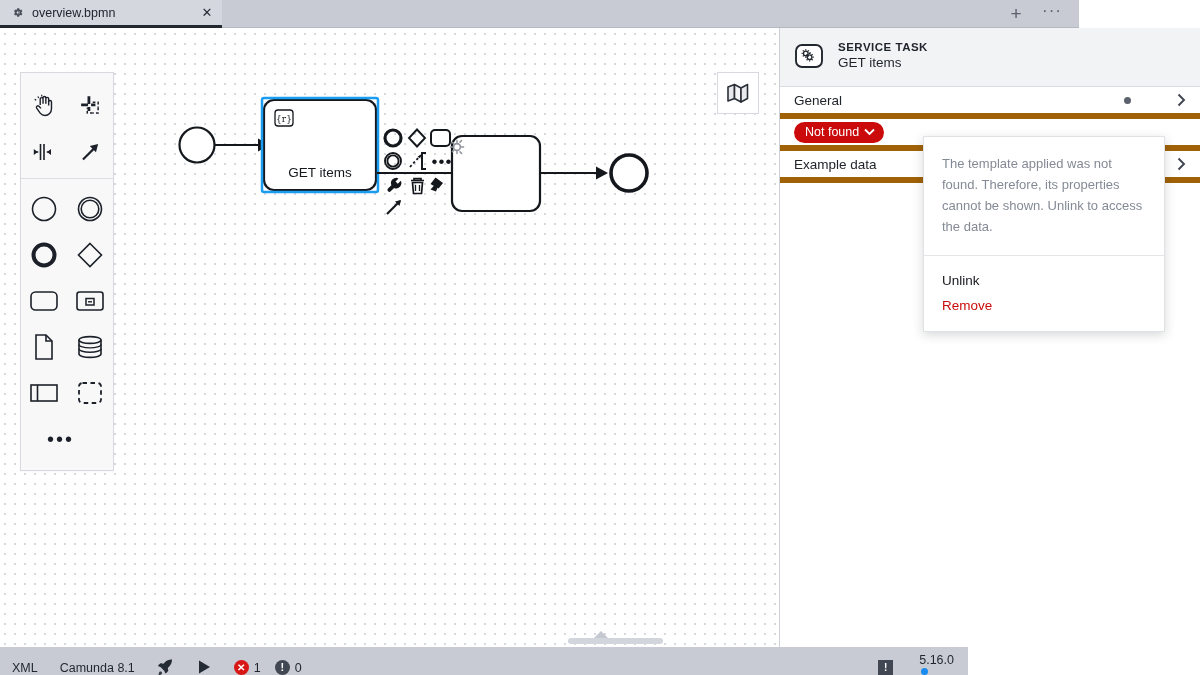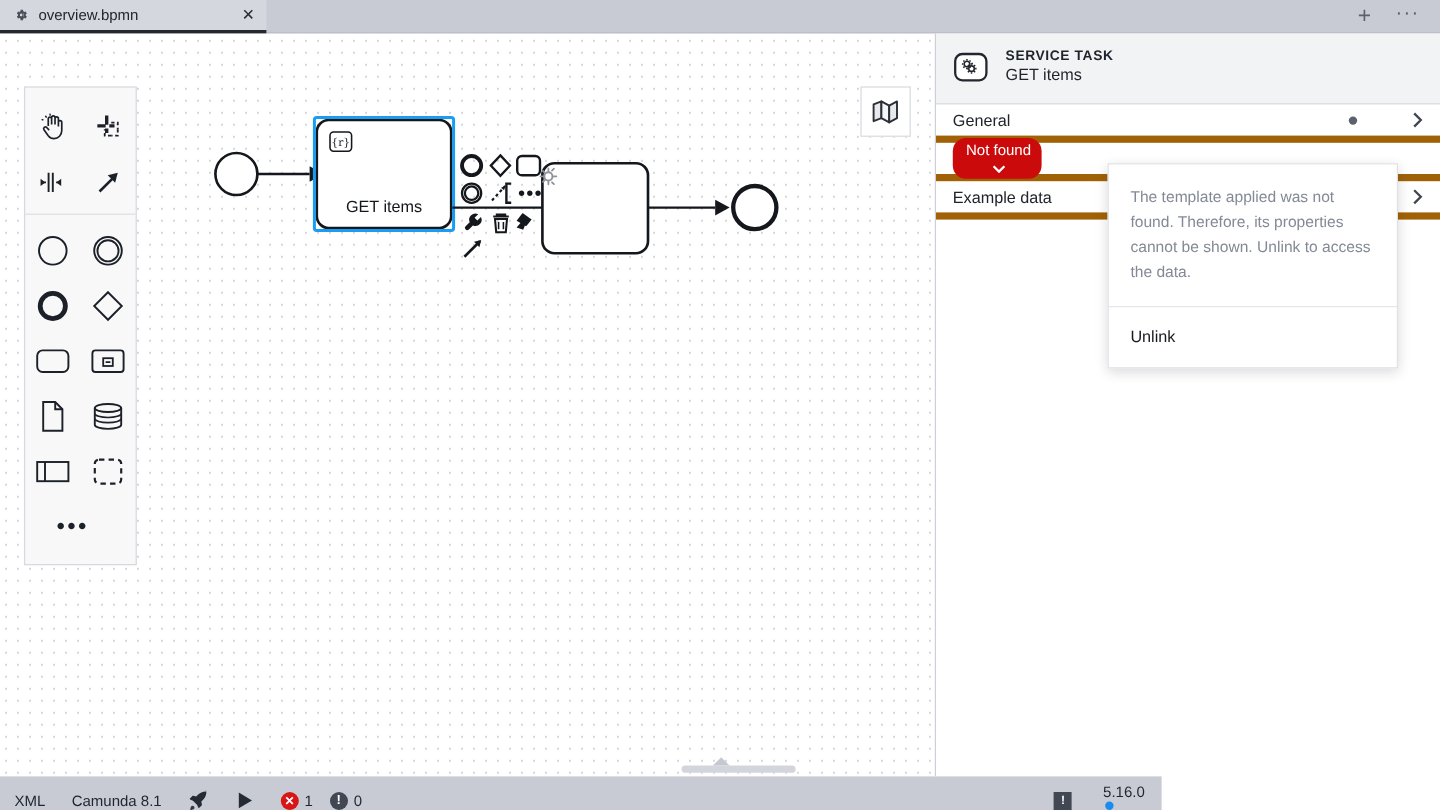--- a/index.html
+++ b/index.html
@@ -6,21 +6,21 @@
   html, body {
     width: 1200px; height: 675px;
     font-family: "Liberation Sans", sans-serif;
     background: #ffffff;
     overflow: hidden;
   }
   body { position: relative; }
 
   
   .tabbar {
-    position: absolute; left: 0; top: 0; width: 1200px; height: 28px;
+    position: absolute; left: 0; top: 0; width: 1079px; height: 28px;
     background: #c8cbd4;
     display: flex; align-items: stretch;
     border-bottom: 1px solid #b4b8c2;
   }
   .tab {
     width: 222px; height: 28px;
     background: #d4d7de;
     display: flex; align-items: center;
     padding: 0 6px 0 10px;
     border-bottom: 3px solid #23272f;
@@ -147,21 +147,21 @@
   .prop-label { font-size: 13.5px; color: #20242b; flex: 1 1 auto; }
   .prop-dot {
     width: 7px; height: 7px; border-radius: 50%; background: #5b616d;
     margin-right: 18px;
   }
   .prop-chevron { color: #3f454f; display: flex; align-items: center; }
   .badge {
     background: #cb0b0b; color: #fff; font-size: 12.5px;
     border-radius: 11px; padding: 3px 9px 4px 11px;
     display: flex; align-items: center; gap: 5px;
-    cursor: pointer; white-space: nowrap; flex-direction: column;
+    cursor: pointer; white-space: nowrap;
   }
 
   
   .popup {
     position: absolute; left: 143px; top: 108px; width: 242px;
     background: #fff; border: 1px solid #e0e2e6;
     box-shadow: 0 3px 10px rgba(20,25,35,0.17);
     z-index: 20;
   }
   .popup-text {
@@ -449,20 +449,21 @@
         <svg width="9" height="14" viewBox="0 0 9 14" fill="none" stroke="#3f454f" stroke-width="1.9">
             <path d="M1.5 1.5L7 7l-5.5 5.5"></path>
           </svg>
       </span>
     </div>
 
     <div class="popup">
       <div class="popup-text">The template applied was not found. Therefore, its properties cannot be shown. Unlink to access the data.</div>
       <div class="popup-actions">
         <div class="popup-item">Unlink</div>
+        <div class="popup-item danger">Remove</div>
       </div>
     </div>
   </div>
 </div>
 
 <div class="statusbar">
   <div class="sb-item">
     <span>XML</span>
   </div>
   <div class="sb-item">

